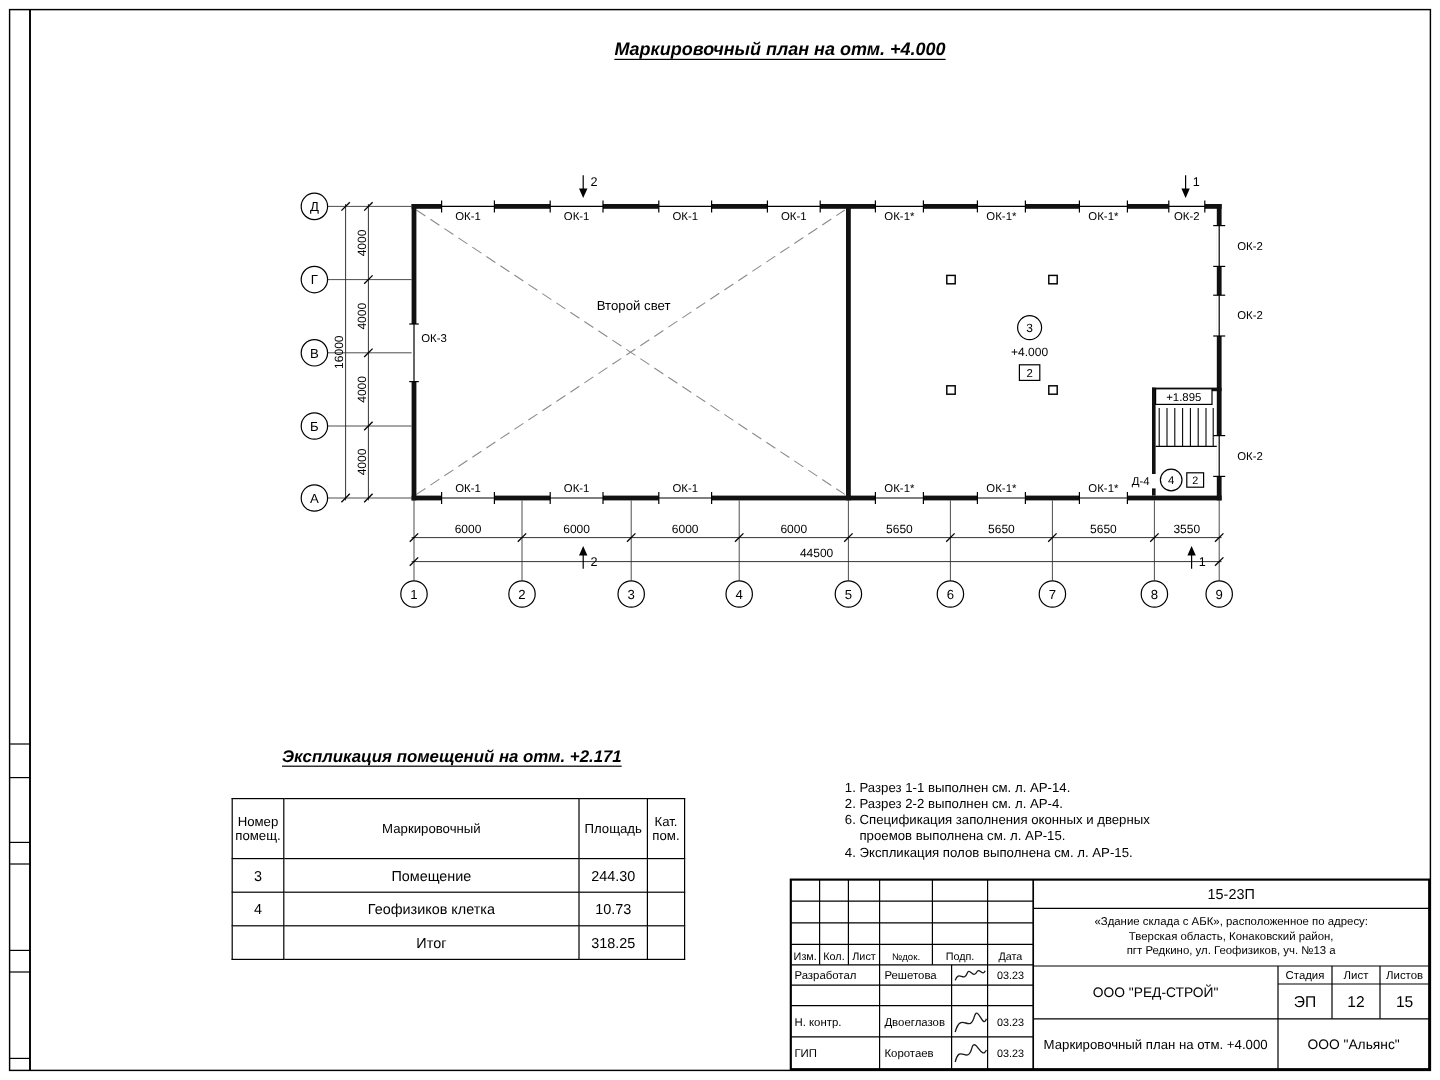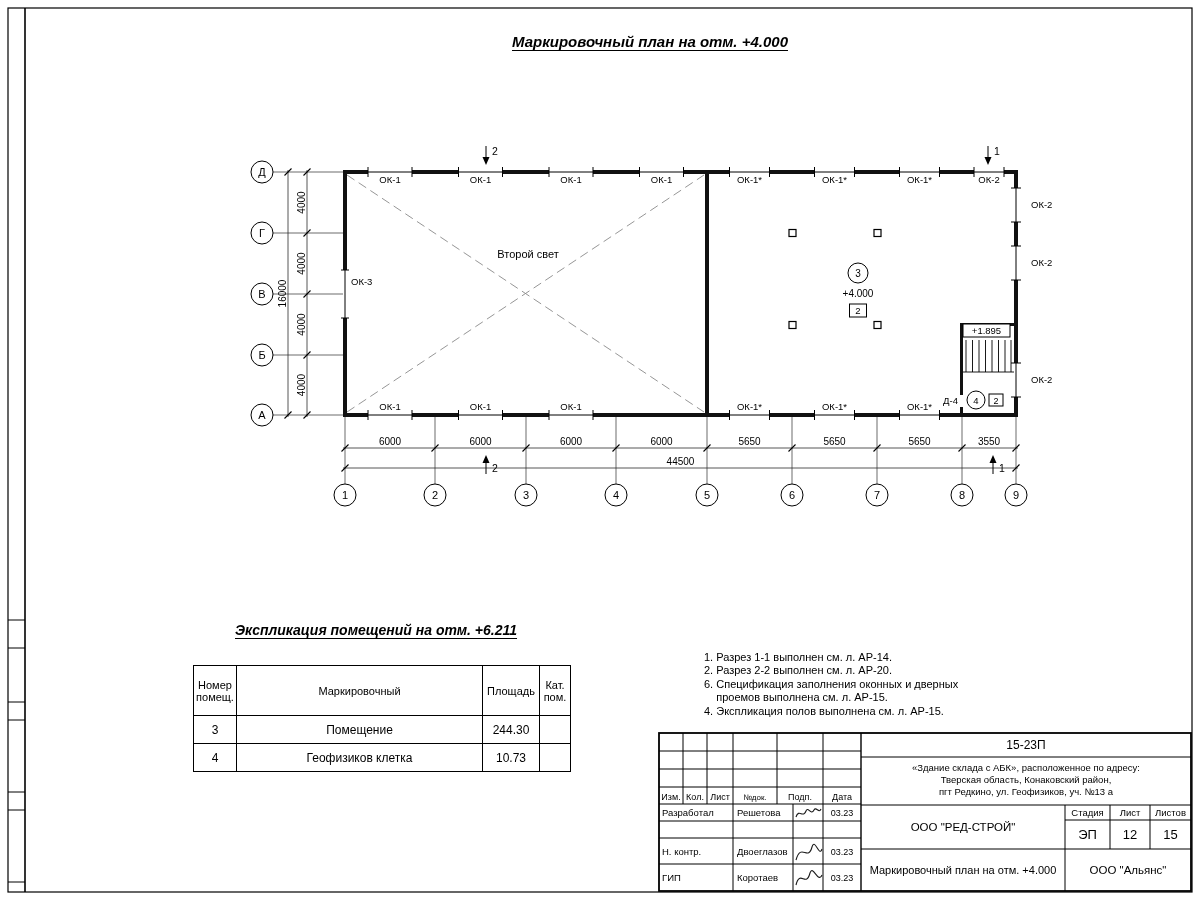--- a/index.html
+++ b/index.html
@@ -407,21 +407,21 @@
 
   <g fill="none" stroke="#1a1a1a" stroke-width="1.1">
     <path d="M796 817 C799 808, 803 819, 806 811 C808 806, 811 816, 814 810 C816 806, 819 814, 821 809"></path>
     <path d="M796 860 C801 842, 808 862, 812 847 C815 837, 819 858, 822 849"></path>
     <path d="M796 885 C800 869, 806 888, 810 873 C813 864, 818 884, 822 875"></path>
   </g>
 </svg>
 
 <div class="abs head-italic" style="left:450px;top:33px;width:400px;text-align:center;font-size:15px;">Маркировочный план на отм. +4.000</div>
 
-<div class="abs head-italic" style="left:235px;top:622px;font-size:14px;">Экспликация помещений на отм. +6.211</div>
+<div class="abs head-italic" style="left:235px;top:622px;font-size:14px;">Экспликация помещений на отм. +2.171</div>
 
 <table class="sched abs" style="left:193px;top:665px;width:377px;">
   <colgroup>
         <col style="width:43px">
         <col style="width:246px">
         <col style="width:57px">
         <col style="width:31px">
       </colgroup>
   <thead>
     <tr>
@@ -437,24 +437,30 @@
       <td class="cL">Помещение</td>
       <td class="cL">244.30</td>
       <td></td>
     </tr>
     <tr>
       <td class="cC">4</td>
       <td class="cL">Геофизиков клетка</td>
       <td class="cL">10.73</td>
       <td></td>
     </tr>
+    <tr>
+      <td class="cC"></td>
+      <td class="cL">Итог</td>
+      <td class="cL">318.25</td>
+      <td></td>
+    </tr>
   </tbody>
 </table>
 
 <div class="abs notes" style="left:657px;top:651px;margin-left:47px;">
   <div>1. Разрез 1-1 выполнен см. л. АР-14.</div>
-  <div>2. Разрез 2-2 выполнен см. л. АР-20.</div>
+  <div>2. Разрез 2-2 выполнен см. л. АР-4.</div>
   <div>6. Спецификация заполнения оконных и дверных</div>
   <div>    проемов выполнена см. л. АР-15.</div>
   <div>4. Экспликация полов выполнена см. л. АР-15.</div>
 </div>
 
 </div>
 
 </body></html>

